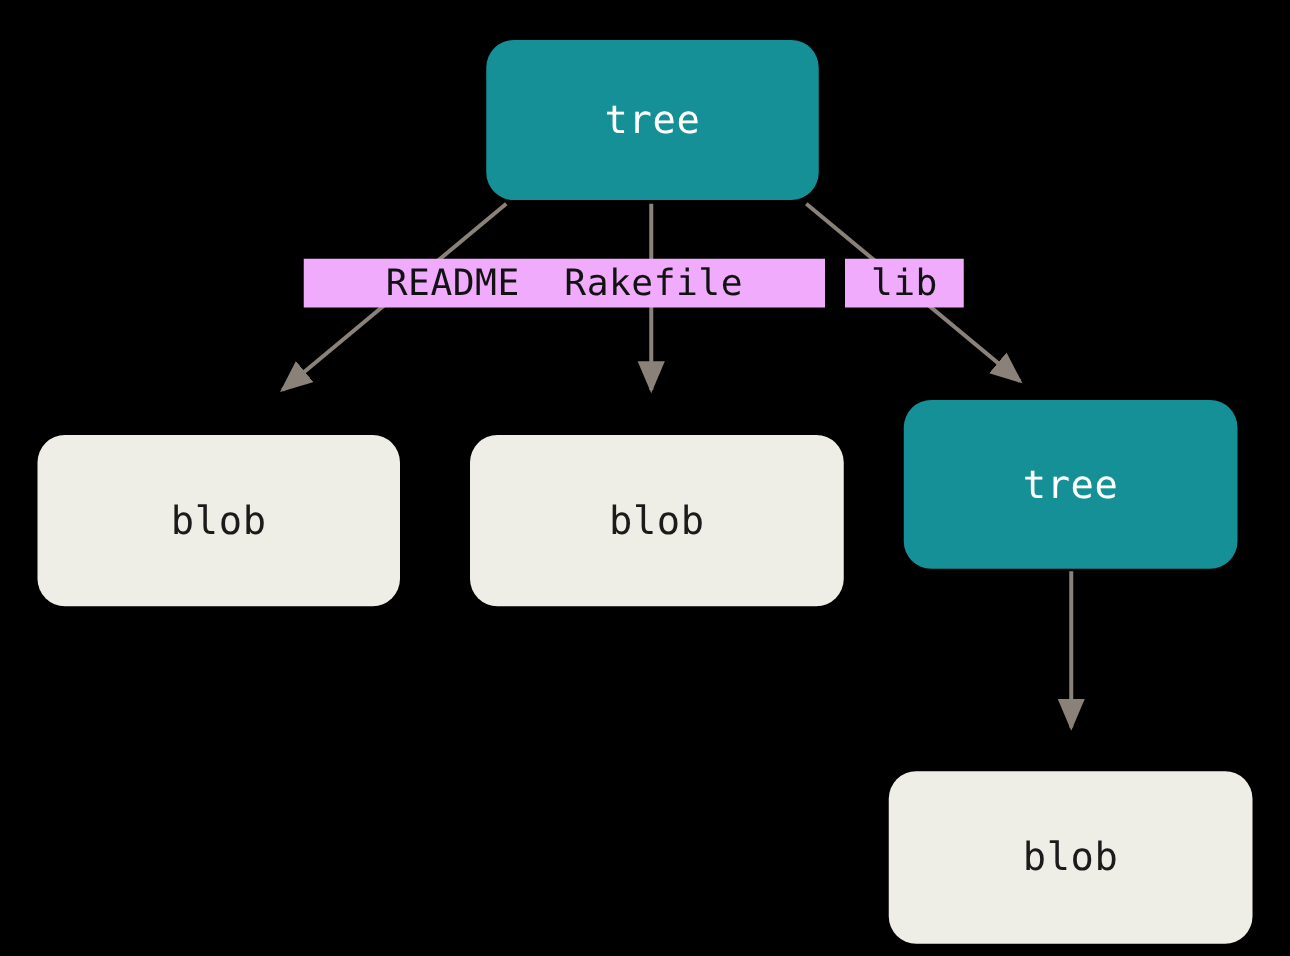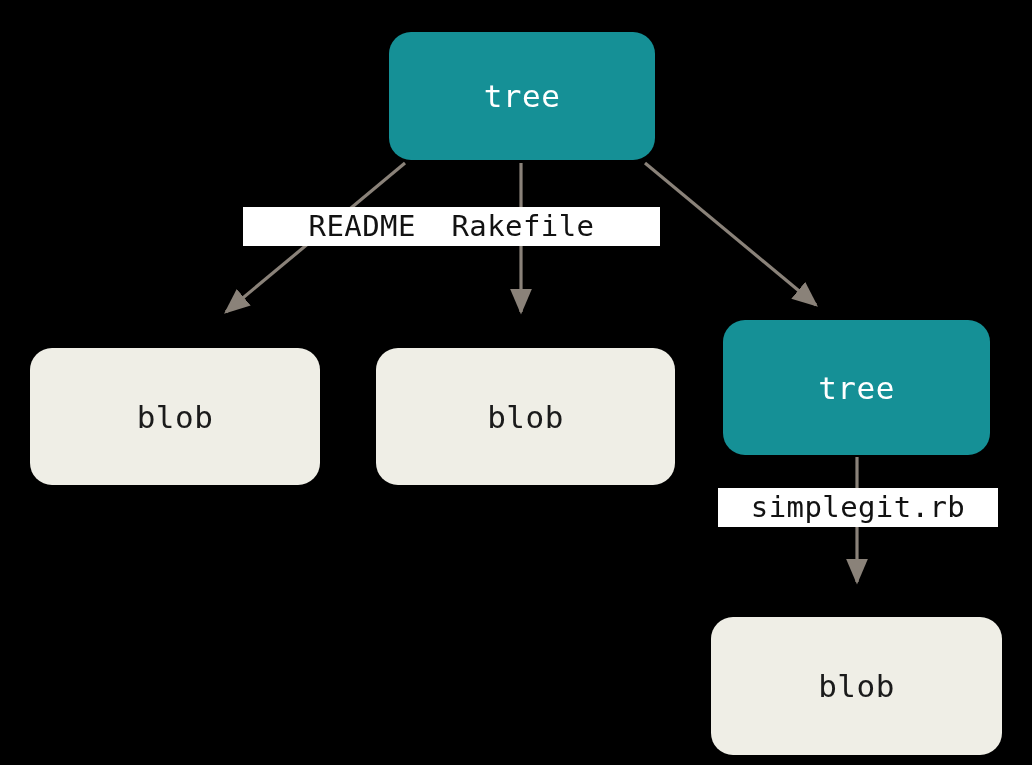--- a/index.html
+++ b/index.html
@@ -41,21 +41,21 @@
     color: #ffffff;
   }
   .node-blob {
     background: #efeee6;
     color: #1b1b1b;
     margin-top: 20px;
   }
   .edge-label {
     position: absolute;
     box-sizing: border-box;
-    background: #ffffff;
+    background: #f0abfc;
     color: #121212;
     font-size: 29px;
     line-height: 1;
     display: flex;
     align-items: center;
     justify-content: center;
     white-space: pre;
     z-index: 4;
     letter-spacing: 0.4px;
   }
@@ -108,16 +108,16 @@
   <div class="node node-tree" id="node-tree-lib">
     <span>tree</span>
   </div>
 
   <div class="node node-blob" id="node-blob-simple">
     <span>blob</span>
   </div>
 
   <div class="edge-label" id="label-readme-rake">README  Rakefile</div>
 
+  <div class="edge-label" id="label-lib">lib</div>
 
-  <div class="edge-label" id="label-simplegit">simplegit.rb</div>
 
 </div>
 
 </body></html>

